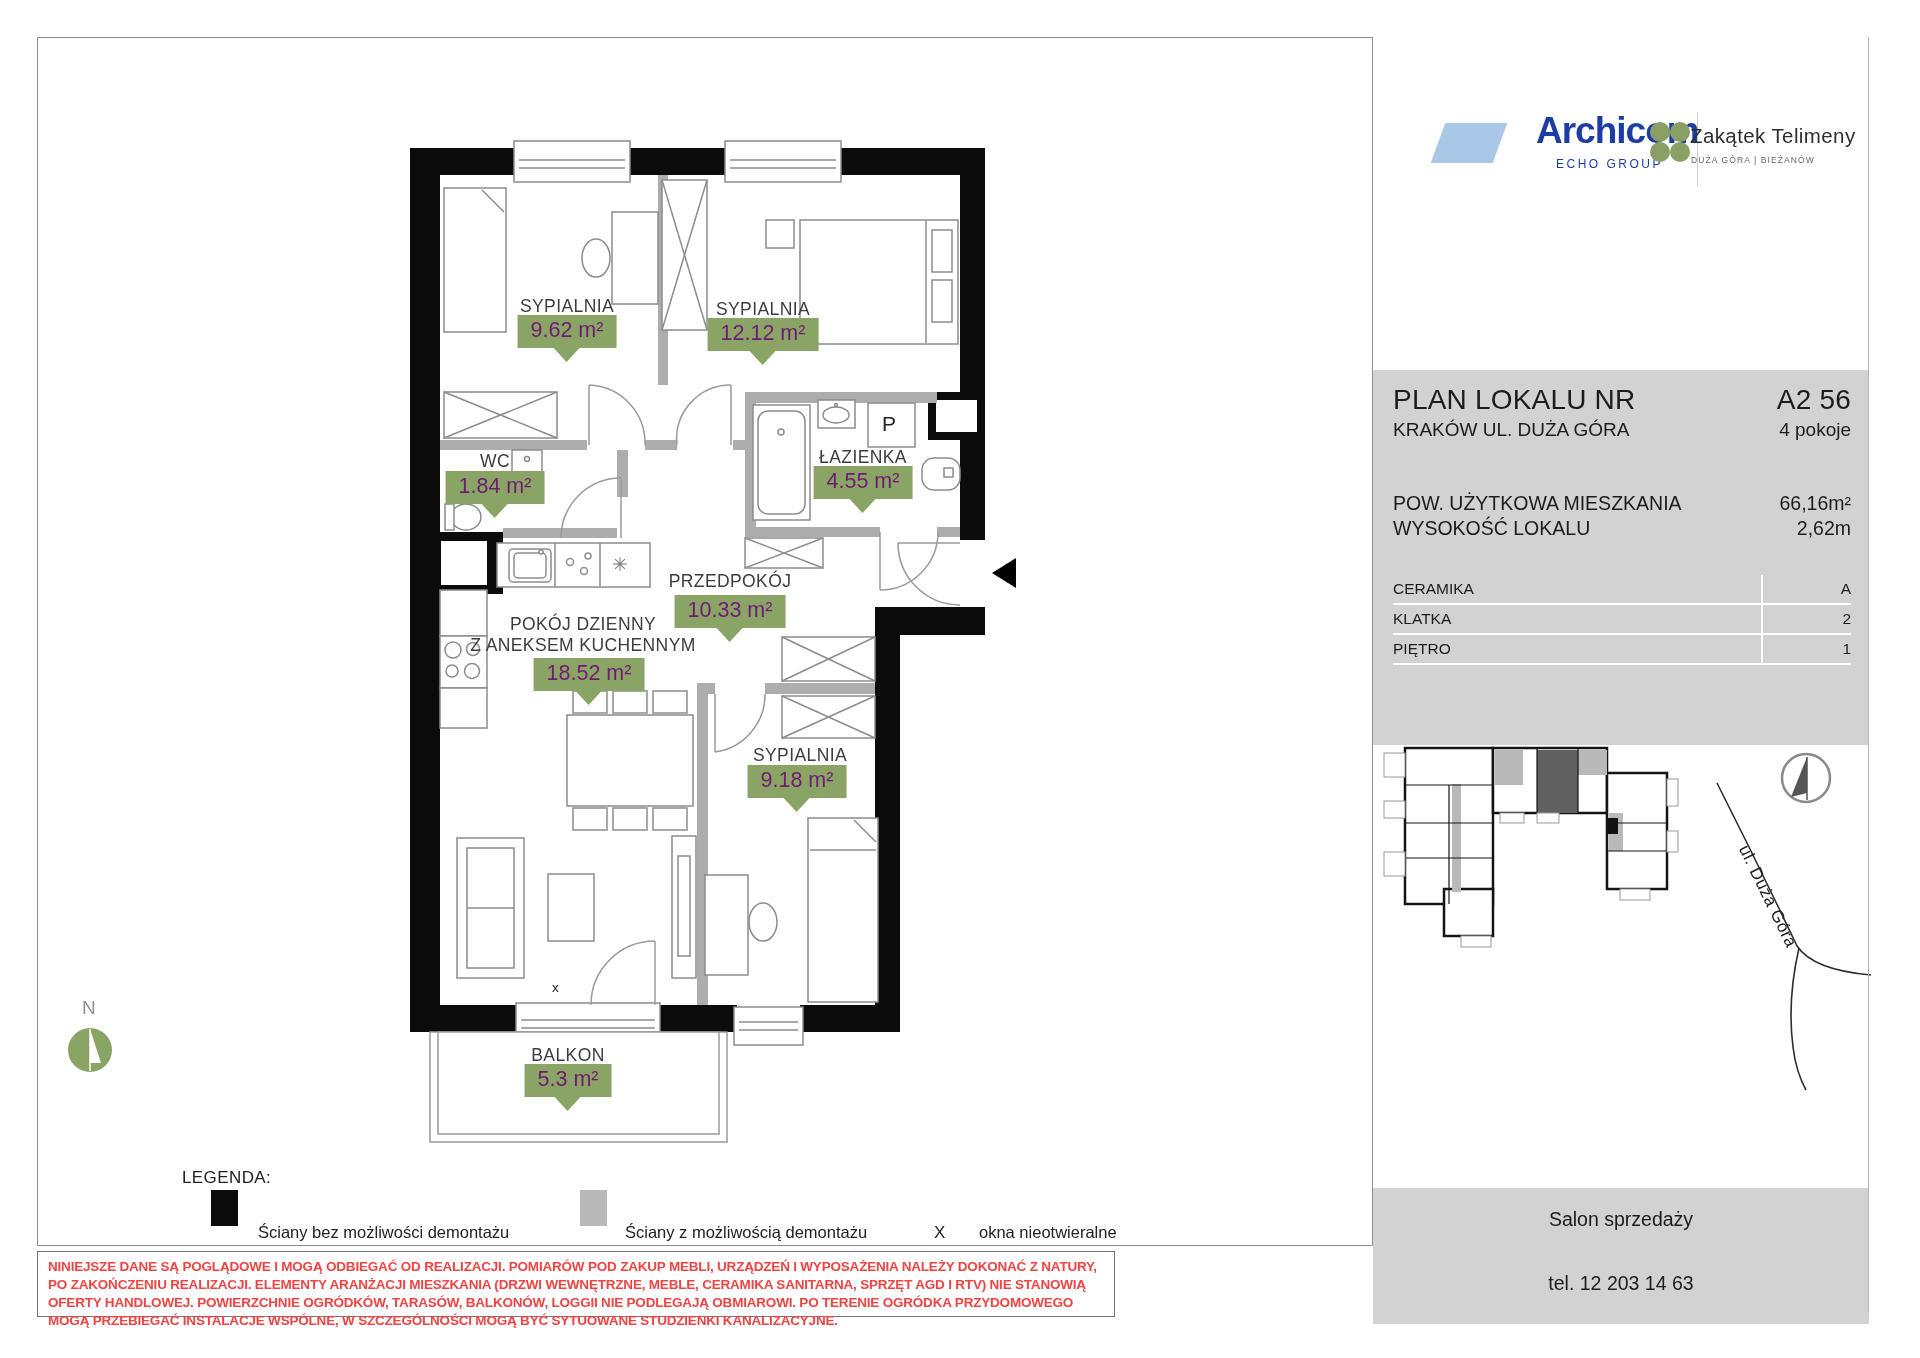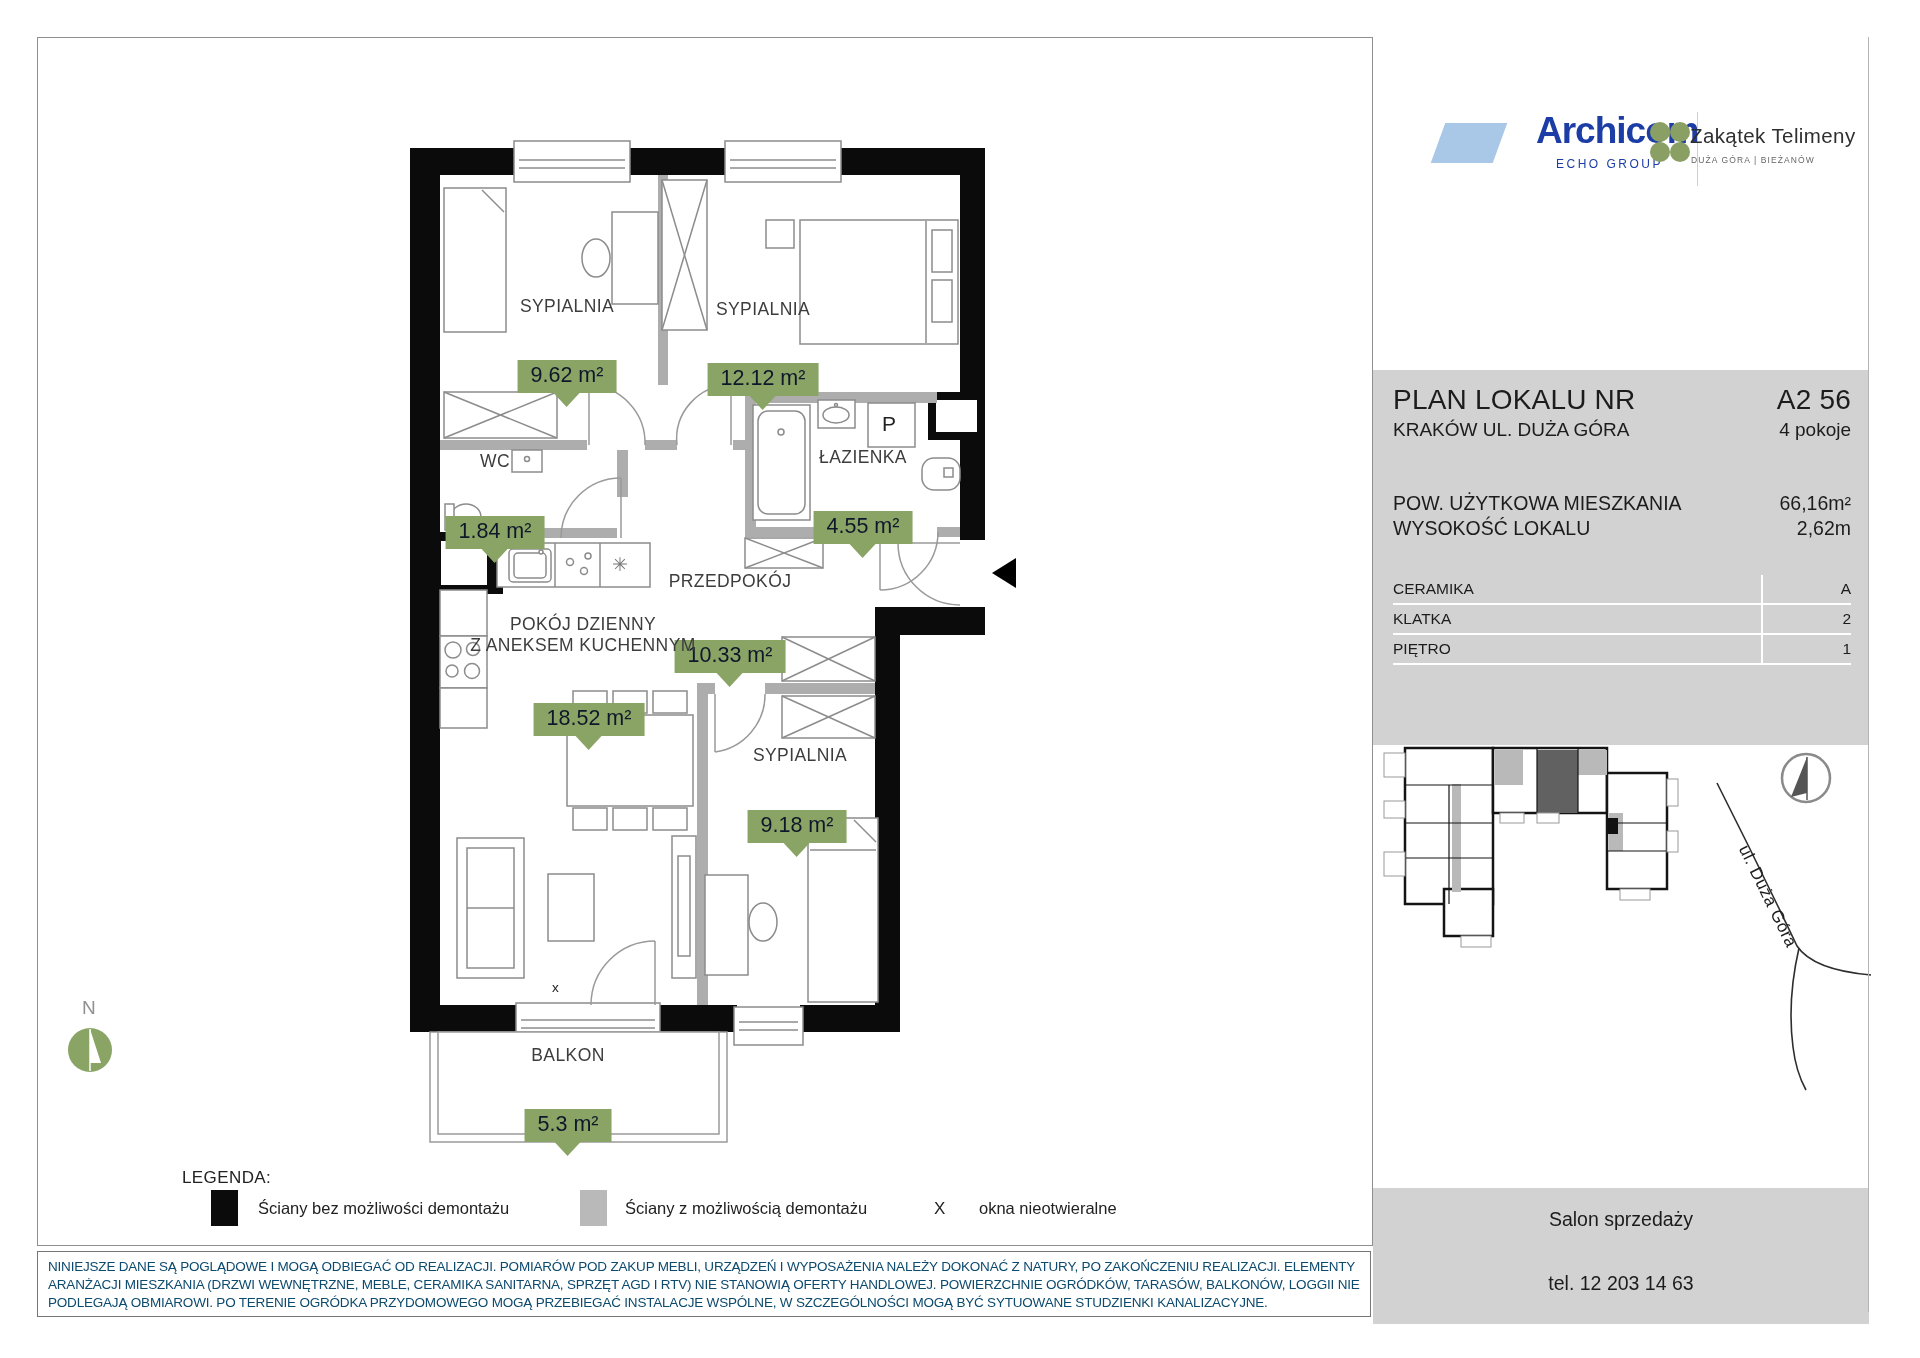--- a/index.html
+++ b/index.html
@@ -1,23 +1,23 @@
 <!DOCTYPE html>
 <html><head>
 <meta charset="utf-8">
 <style>
   html,body{margin:0;padding:0;background:#fff;}
   .page{position:relative;width:1920px;height:1358px;background:#fff;
         font-family:"Liberation Sans",sans-serif;overflow:hidden;}
   .abs{position:absolute;}
   
   .left-box{left:37px;top:37px;width:1334px;height:1207px;border:1px solid #8f8f8f;}
-  .disclaimer-box{left:37px;top:1251px;width:1334px;height:66px;border:1px solid #777;
-      font-size:13.5px;line-height:1.34;color:#0c4a6e;padding:6px 10px;box-sizing:border-box;
-      letter-spacing:-0.2px;}
+  .disclaimer-box{left:37px;top:1251px;width:1078px;height:66px;border:1px solid #777;
+      font-size:13.5px;line-height:1.34;color:#ef4444;padding:6px 10px;box-sizing:border-box;
+      letter-spacing:-0.2px;font-weight:bold;}
   .right-border{left:1868px;top:37px;width:1px;height:1275px;background:#b5b5b5;}
   
   .panel1{left:1373px;top:370px;width:496px;height:375px;background:#d2d2d2;color:#1c1c1c;}
   .panel2{left:1373px;top:1188px;width:496px;height:136px;background:#d2d2d2;color:#1c1c1c;text-align:center;}
   .p-row{position:absolute;left:20px;right:18px;display:flex;justify-content:space-between;align-items:flex-start;}
   .p-title{font-size:28px;letter-spacing:0.2px;}
   .p-sub{font-size:19px;}
   .p-mid{font-size:19.5px;}
   .p-table{position:absolute;left:20px;right:18px;top:205px;}
   .p-trow{display:flex;justify-content:space-between;font-size:15.5px;height:28px;align-items:center;
@@ -29,31 +29,31 @@
   
   .arch-par{left:1438px;top:123px;width:62px;height:40px;background:#a9c7e6;transform:skewX(-20deg);}
   .arch-name{left:1488px;top:110px;font-size:37px;font-weight:bold;color:#1d3da6;letter-spacing:-1px;margin-left:48px;}
   .arch-sub{left:1556px;top:157px;font-size:12px;color:#1d3da6;letter-spacing:2.5px;}
   .logo-div{left:1697px;top:112px;width:1px;height:74px;background:#cfcfcf;}
   .zak-name{left:1690px;top:124px;font-size:20.5px;color:#2f2f2f;letter-spacing:0.4px;}
   .zak-sub{left:1691px;top:155px;font-size:8.5px;color:#666;letter-spacing:1.1px;}
   
   .room-label{font-size:17.5px;color:#3d3d3d;letter-spacing:0.4px;white-space:nowrap;
       transform:translateX(-50%);}
-  .badge{background:#8aa466;color:#0f172a;font-size:21.5px;padding:3px 13px 5px;white-space:nowrap;
-      transform:translateX(-50%);margin-top:45px;}
+  .badge{background:#8aa466;color:#701a75;font-size:21.5px;padding:3px 13px 5px;white-space:nowrap;
+      transform:translateX(-50%);}
   .badge::after{content:"";position:absolute;left:50%;top:100%;transform:translateX(-50%);
       border:13px solid transparent;border-top:14px solid #8aa466;border-bottom:0;}
   .glyph{color:#222;}
   .n-label{font-size:19px;color:#909090;}
   .street-label{font-size:17px;color:#1d1d1d;letter-spacing:0.5px;transform:rotate(64deg);
       transform-origin:left top;white-space:nowrap;}
   
   .legend-title{left:182px;top:1168px;font-size:17px;color:#222;letter-spacing:0.4px;}
-  .legend-label{font-size:16.5px;color:#222;}
+  .legend-label{font-size:16.5px;color:#222;margin-top:24px;}
   .sw{width:27px;height:36px;}
   svg{display:block;}
 </style>
 </head>
 <body>
 
 <div class="page">
 
   <svg class="abs" style="left:0;top:0;" width="1920" height="1358" viewBox="0 0 1920 1358">
 

